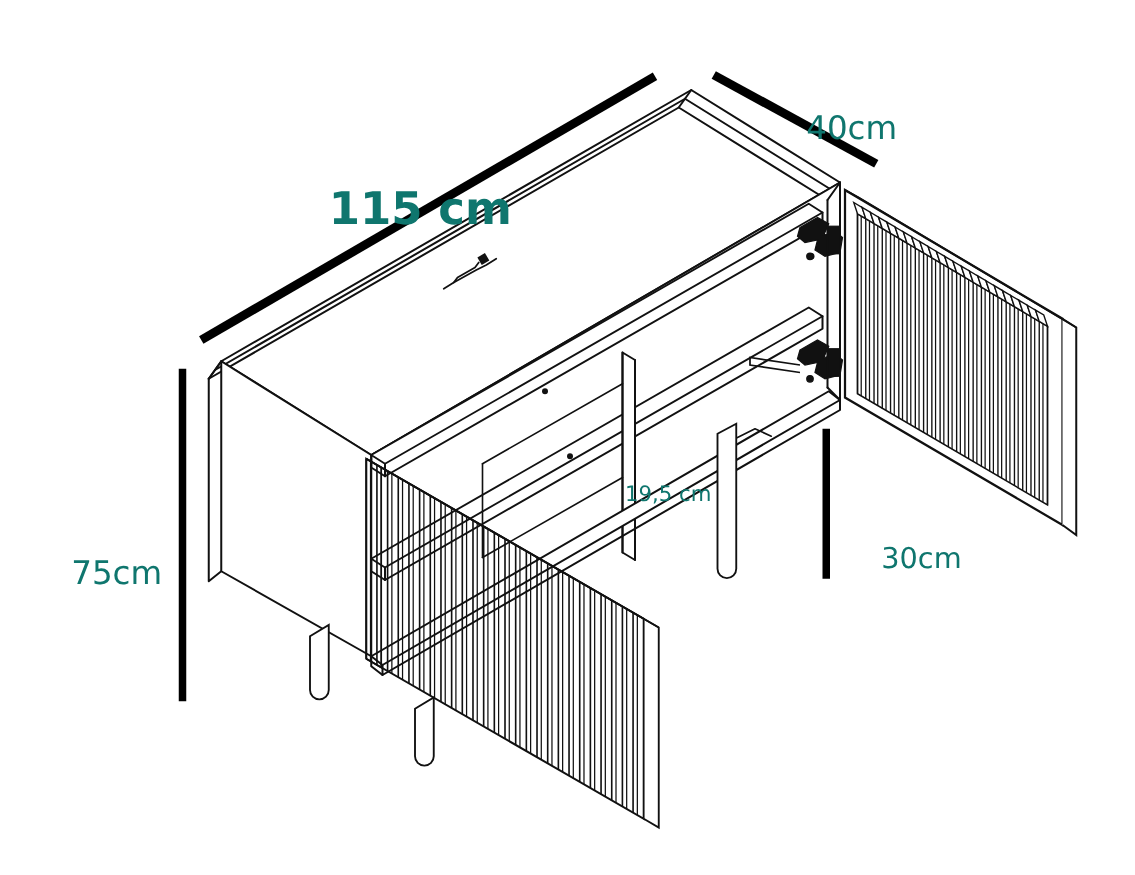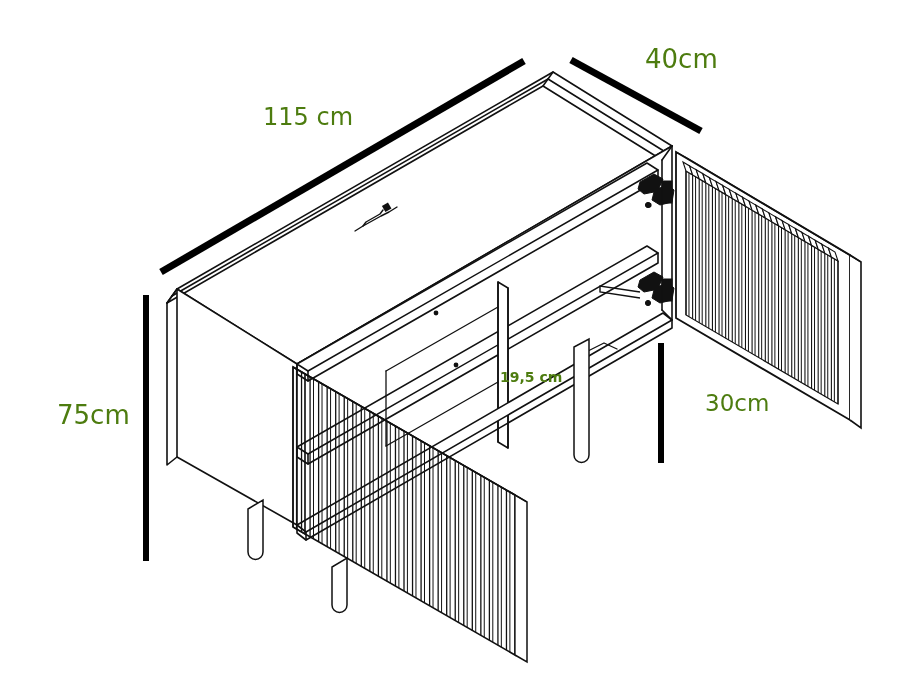--- a/index.html
+++ b/index.html
@@ -22,30 +22,31 @@
   svg#drawing {
     position: absolute;
     left: 0;
     top: 0;
     width: 908px;
     height: 700px;
     display: block;
   }
   .dim-label {
     position: absolute;
-    color: #4d7c0f;
+    color: #0f766e;
     font-family: "DejaVu Sans", sans-serif;
     white-space: nowrap;
     user-select: none;
-  }
-  .dim-115 { left: 263px; top: 103px; font-size: 24px; }
+    margin-top: 44px;
+  }
+  .dim-115 { left: 263px; top: 103px; font-size: 36px; font-weight: bold; }
   .dim-40  { left: 645px; top: 44px;  font-size: 26px; }
   .dim-75  { left: 57px;  top: 400px; font-size: 26px; }
   .dim-30  { left: 705px; top: 390px; font-size: 23px; }
-  .dim-195 { left: 500px; top: 369px; font-size: 14px; font-weight: bold; }
+  .dim-195 { left: 500px; top: 342px; font-size: 17px; }
 </style>
 </head>
 <body>
 
 <div id="diagram-root">
 
   <svg id="drawing" viewBox="0 0 908 700" xmlns="http://www.w3.org/2000/svg">
 
     <defs>
 

